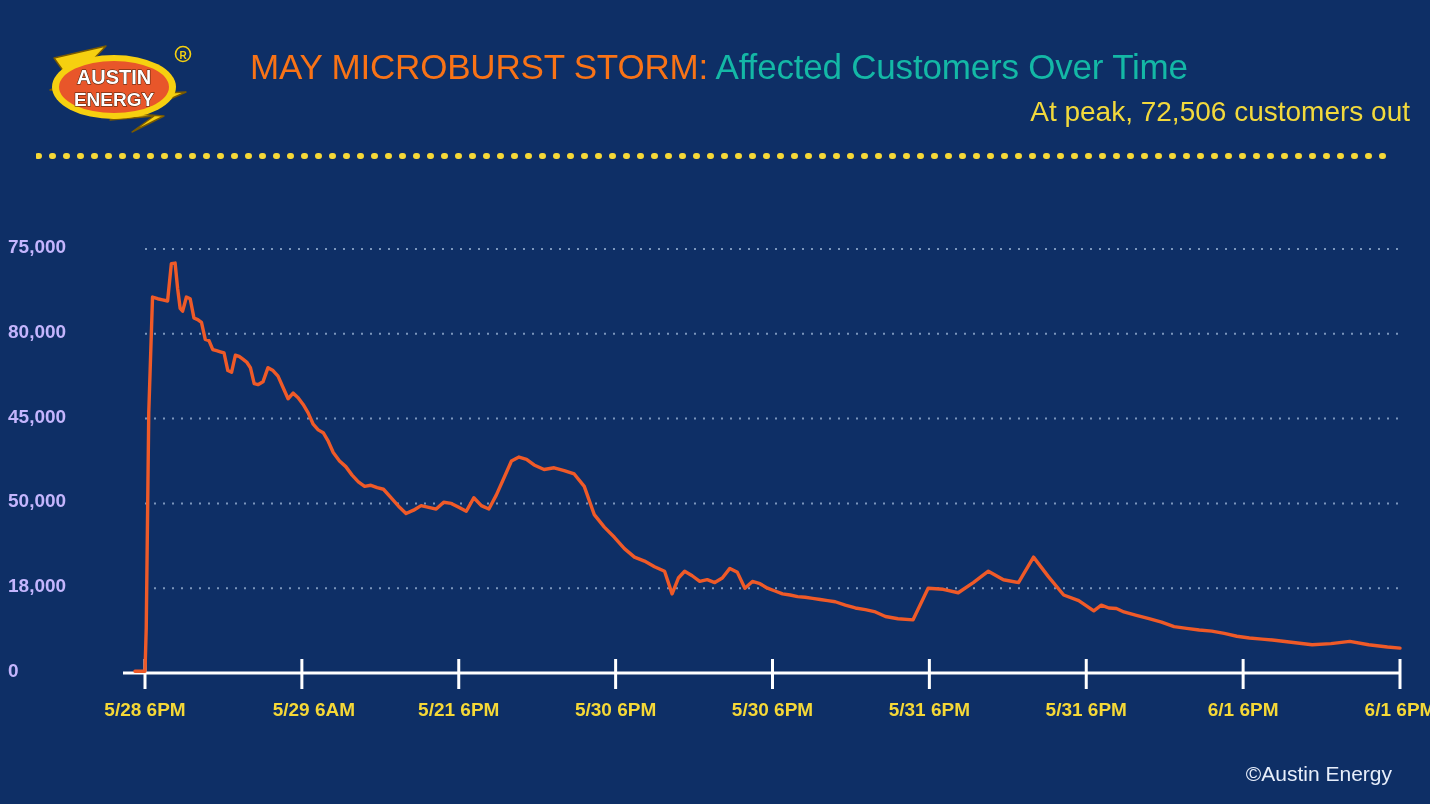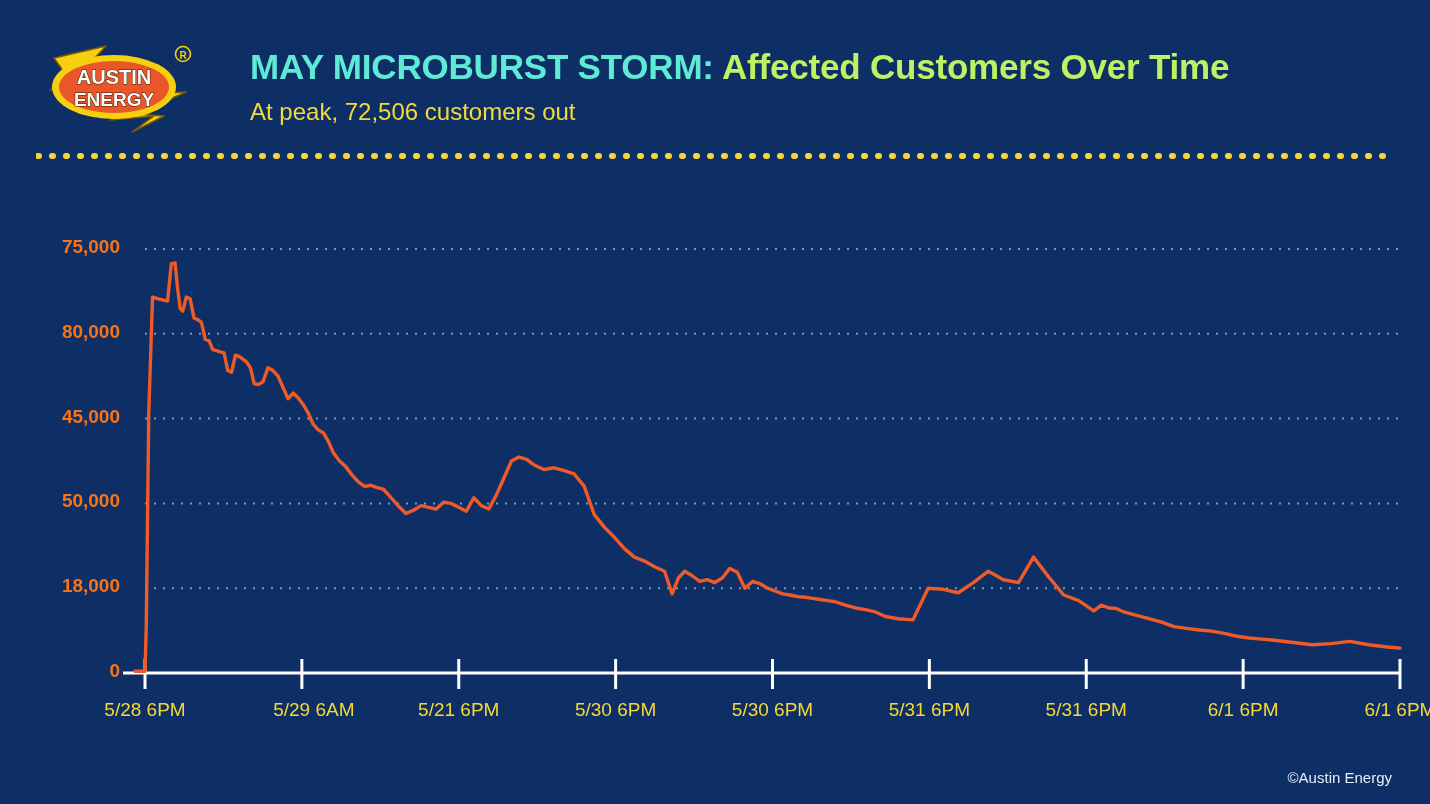--- a/index.html
+++ b/index.html
@@ -37,33 +37,34 @@
     width: 1160px;
   }
   .title-line {
     font-size: 35px;
     line-height: 42px;
     color: #ffffff;
     letter-spacing: -0.2px;
     white-space: nowrap;
   }
   .title-strong {
-    font-weight: bold;
-    color: #5eead4;
+    font-weight: normal;
+    color: #f97316;
   }
   .title-rest {
-    font-weight: bold;
-    color: #bef264;
+    font-weight: normal;
+    color: #14b8a6;
   }
   .subtitle-line {
     margin-top: 7px;
-    font-size: 24px;
+    font-size: 28px;
     line-height: 34px;
     color: #f2d93c;
     white-space: nowrap;
+    text-align: right;
   }
 
   
   .divider {
     position: absolute;
     left: 36px; top: 146px;
     width: 1358px; height: 8px;
   }
 
   
@@ -71,40 +72,40 @@
     position: absolute;
     left: 0; top: 150px;
     width: 1430px; height: 600px;
   }
   .chart-svg { display: block; }
 
   .ylabel {
     position: absolute;
     font-size: 19px;
     font-weight: bold;
-    color: #f97316;
-    text-align: right;
+    color: #c4b5fd;
+    text-align: left;
     width: 112px;
     white-space: nowrap;
   }
   .xlabel {
     position: absolute;
     font-size: 19px;
-    font-weight: normal;
+    font-weight: bold;
     color: #f5d837;
     text-align: center;
     white-space: nowrap;
     transform: translateX(-50%);
   }
 
   
   .copyright {
     position: absolute;
     right: 38px; bottom: 18px;
-    font-size: 15px;
+    font-size: 21px;
     color: #e7eefb;
     white-space: nowrap;
   }
 </style>
 </head>
 <body>
 
 <div id="page">
 
   <div class="header">

